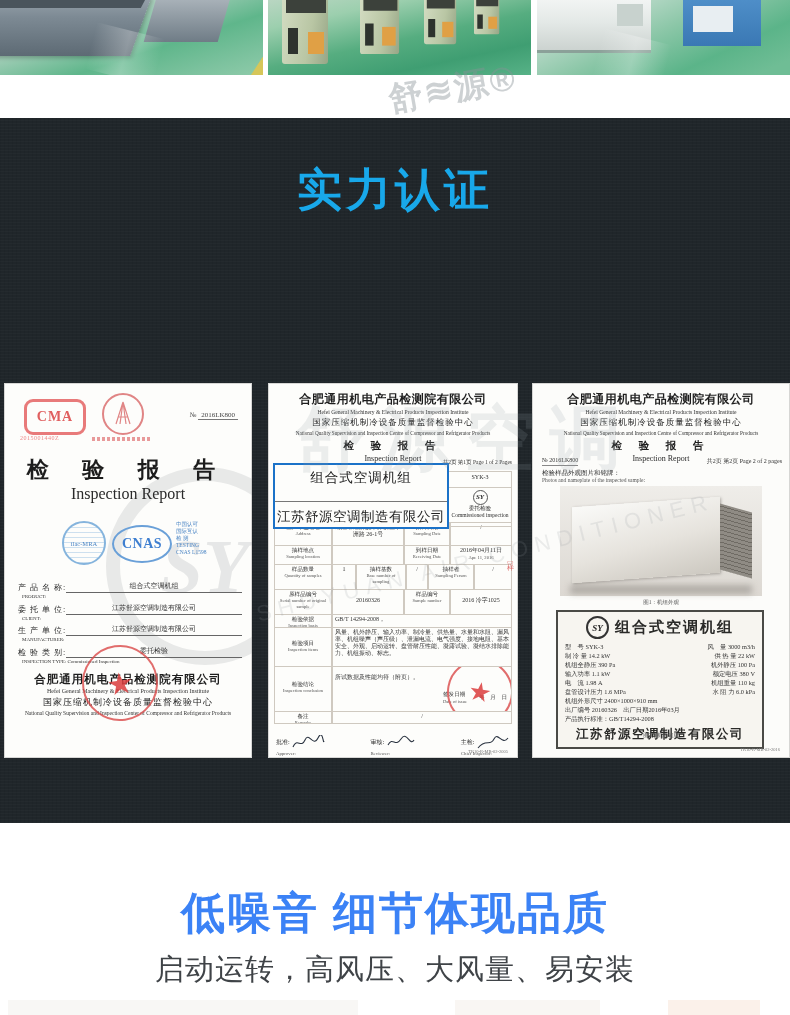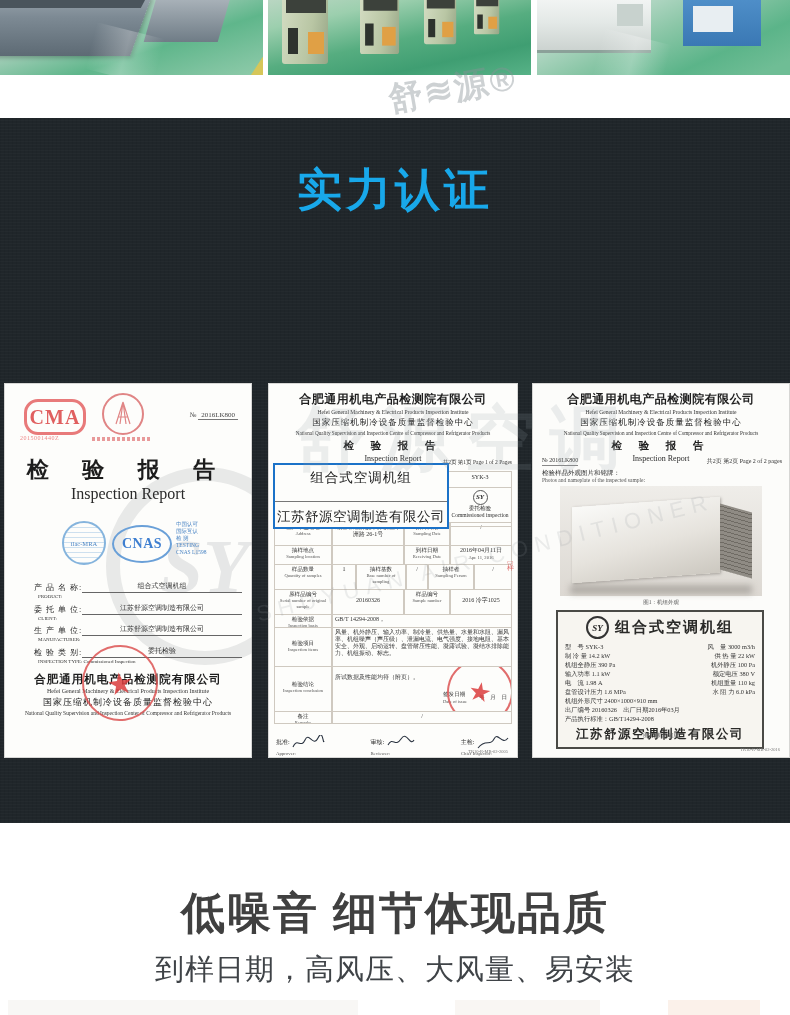--- a/index.html
+++ b/index.html
@@ -42,38 +42,38 @@
   .wm2{position:absolute;left:250px;top:545px;font-size:22px;letter-spacing:7px;color:rgba(140,150,155,.16);transform:rotate(-14deg);z-index:6;pointer-events:none;}
 
   
   .panel{position:absolute;top:383px;height:375px;background:#fdfdfb;z-index:2;overflow:hidden;
          font-family:"Liberation Serif",serif;color:#2b2b2b;box-shadow:0 0 0 1px rgba(0,0,0,.15) inset;}
   .pa{left:4px;width:248px;}
   .pb{left:268px;width:250px;}
   .pc{left:532px;width:258px;background:#fcfcfa;}
 
   
-  .cma{position:absolute;left:20px;top:16px;width:56px;height:30px;border:3px solid #e87a7a;border-radius:14px;
-       color:#e05f5f;font-weight:bold;font-size:20px;display:flex;align-items:center;justify-content:center;letter-spacing:1px;}
+  .cma{position:absolute;left:20px;top:16px;width:56px;height:30px;border:3px solid #e87a7a;border-radius:9px;
+       color:#e05f5f;font-weight:bold;font-size:14px;display:flex;align-items:center;justify-content:center;letter-spacing:1px;}
   .cma-no{position:absolute;left:16px;top:52px;font-size:6px;color:#e88;letter-spacing:.5px;}
   .acirc{position:absolute;left:98px;top:10px;width:38px;height:38px;border:2px solid #e08585;border-radius:50%;}
   .acirc svg{position:absolute;left:3px;top:3px;}
   .acc-cap{position:absolute;left:88px;top:54px;width:60px;height:4px;
            background:repeating-linear-gradient(90deg,#e89a9a 0 3px,transparent 3px 5px);}
   .c1no{position:absolute;right:14px;top:28px;font-size:7px;color:#444;}
   .c1no .u{border-bottom:1px solid #777;padding:0 3px;}
   .c1t{position:absolute;left:0;top:72px;width:100%;text-align:center;font-size:22px;letter-spacing:14px;color:#1d1d1d;font-weight:600;}
   .c1te{position:absolute;left:0;top:102px;width:100%;text-align:center;font-size:16px;color:#2a2a2a;}
   .ilac{position:absolute;left:58px;top:138px;width:40px;height:40px;border-radius:50%;border:2px solid #85b4dd;color:#4c86c5;
         font-size:6.5px;display:flex;align-items:center;justify-content:center;
         background:repeating-linear-gradient(0deg,rgba(133,180,221,.4) 0 1px,transparent 1px 5px);}
   .cnas{position:absolute;left:108px;top:142px;width:56px;height:34px;border-radius:50%;border:2.5px solid #6aa0d8;color:#3f7fd0;
         font-weight:bold;font-size:14px;display:flex;align-items:center;justify-content:center;letter-spacing:.5px;}
   .cnas-side{position:absolute;left:172px;top:138px;font-size:5.5px;line-height:7px;color:#4c86c5;}
-  .c1fields{position:absolute;left:14px;right:10px;top:198px;margin-left:16px;}
+  .c1fields{position:absolute;left:14px;right:10px;top:198px;}
   .c1row{display:flex;align-items:flex-end;}
   .c1l{font-size:8px;letter-spacing:1px;white-space:nowrap;color:#1f1f1f;}
   .c1v{flex:1;text-align:center;font-size:7px;border-bottom:1px solid #666;padding-bottom:1px;color:#333;}
   .c1en{font-size:5px;color:#333;margin:1px 0 3.5px 4px;}
   .c1foot{position:absolute;left:0;bottom:42px;width:100%;text-align:center;}
   .cf1{font-size:11.5px;font-weight:bold;letter-spacing:1px;color:#1e1e1e;}
   .cf2{font-size:6px;color:#333;margin-top:1px;}
   .cf3{font-size:9px;letter-spacing:1px;color:#1e1e1e;margin-top:2px;}
   .cf4{font-size:5.5px;color:#333;margin-top:1px;}
   .stamp{border-radius:50%;border:2.5px solid rgba(218,72,72,.8);display:flex;align-items:center;justify-content:center;
@@ -143,21 +143,21 @@
   .nplate{position:absolute;left:24px;top:227px;width:208px;border:2px solid #4a4a46;background:#f7f5f0;padding:4px 7px;box-sizing:border-box;}
   .nphead{display:flex;align-items:center;justify-content:center;gap:6px;}
   .npsy{width:19px;height:19px;border:2px solid #333;border-radius:50%;font-size:9px;font-weight:bold;font-style:italic;
         display:flex;align-items:center;justify-content:center;color:#222;flex:none;}
   .nptitle{font-size:15px;font-weight:600;letter-spacing:2px;color:#2a2a28;font-family:"Liberation Sans",sans-serif;}
   .npspecs{margin-top:3px;font-size:6.3px;line-height:9px;color:#333;}
   .nprow{display:flex;justify-content:space-between;}
   .npcompany{margin-top:3px;text-align:center;font-size:12.5px;font-weight:600;letter-spacing:1.5px;color:#2a2a28;}
 
   
-  .q-title{position:absolute;left:0;top:884px;width:790px;text-align:center;font-size:44px;font-weight:bold;letter-spacing:2px;color:#404040;}
+  .q-title{position:absolute;left:0;top:884px;width:790px;text-align:center;font-size:44px;font-weight:bold;letter-spacing:2px;color:#3b82f6;}
   .q-sub{position:absolute;left:0;top:950px;width:790px;text-align:center;font-size:29px;letter-spacing:1px;color:#3f4347;}
   .next-block{position:absolute;top:1000px;height:15px;}
   .nb1{left:8px;width:350px;background:#f8f7f5;}
   .nb2{left:455px;width:145px;background:#f9f6f3;}
   .nb3{left:668px;width:92px;background:#fbf1ea;}
 </style>
 </head>
 <body>
 
 <div class="page">
@@ -419,18 +419,18 @@
     </div>
     <div class="fig f2">图2：机组铭牌</div>
     <div class="doccode" style="top:364px;">TR10-R-MB-02-2016</div>
   </div>
 
   <div class="wm1">舒源空调</div>
   <div class="wm2">SHUYUAN AIR CONDITIONER</div>
 
 
   <div class="q-title">低噪音  细节体现品质</div>
-  <div class="q-sub">到样日期，高风压、大风量、易安装</div>
+  <div class="q-sub">启动运转，高风压、大风量、易安装</div>
   <div class="next-block nb1"></div>
   <div class="next-block nb2"></div>
   <div class="next-block nb3"></div>
 
 </div>
 
 </body></html>

